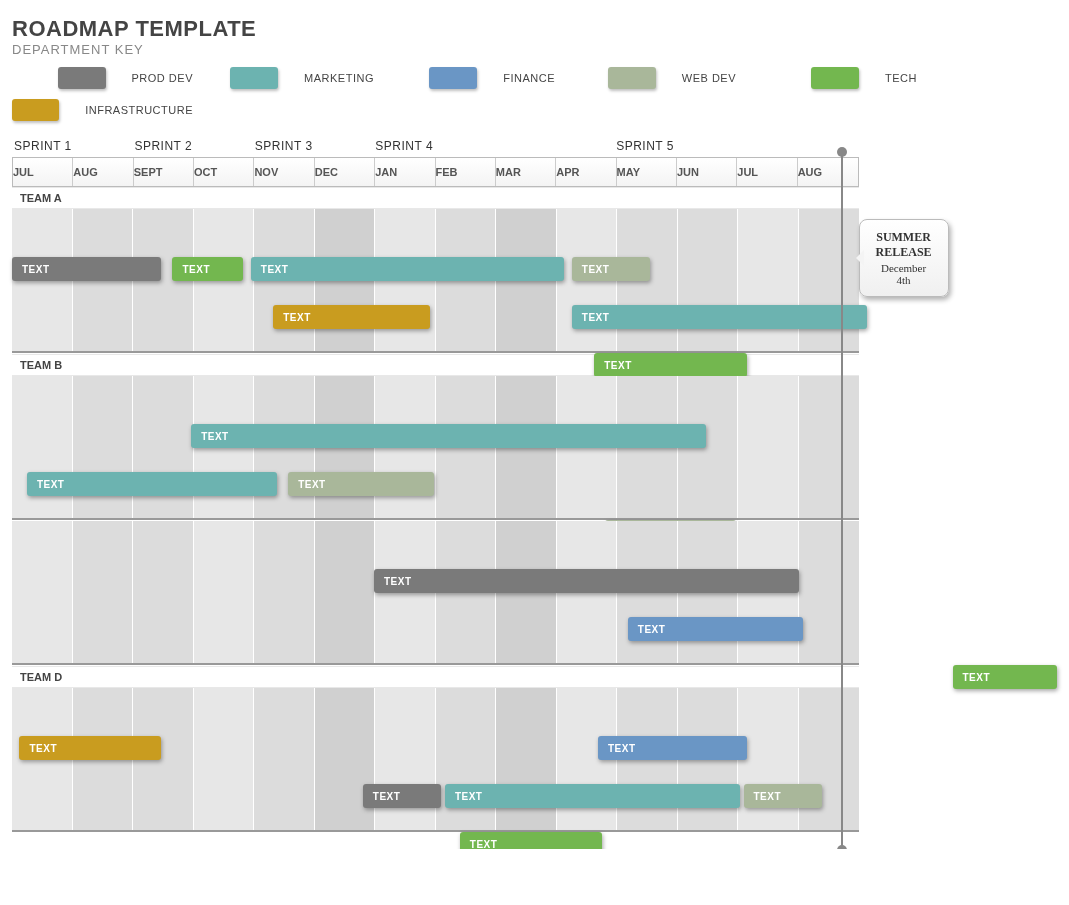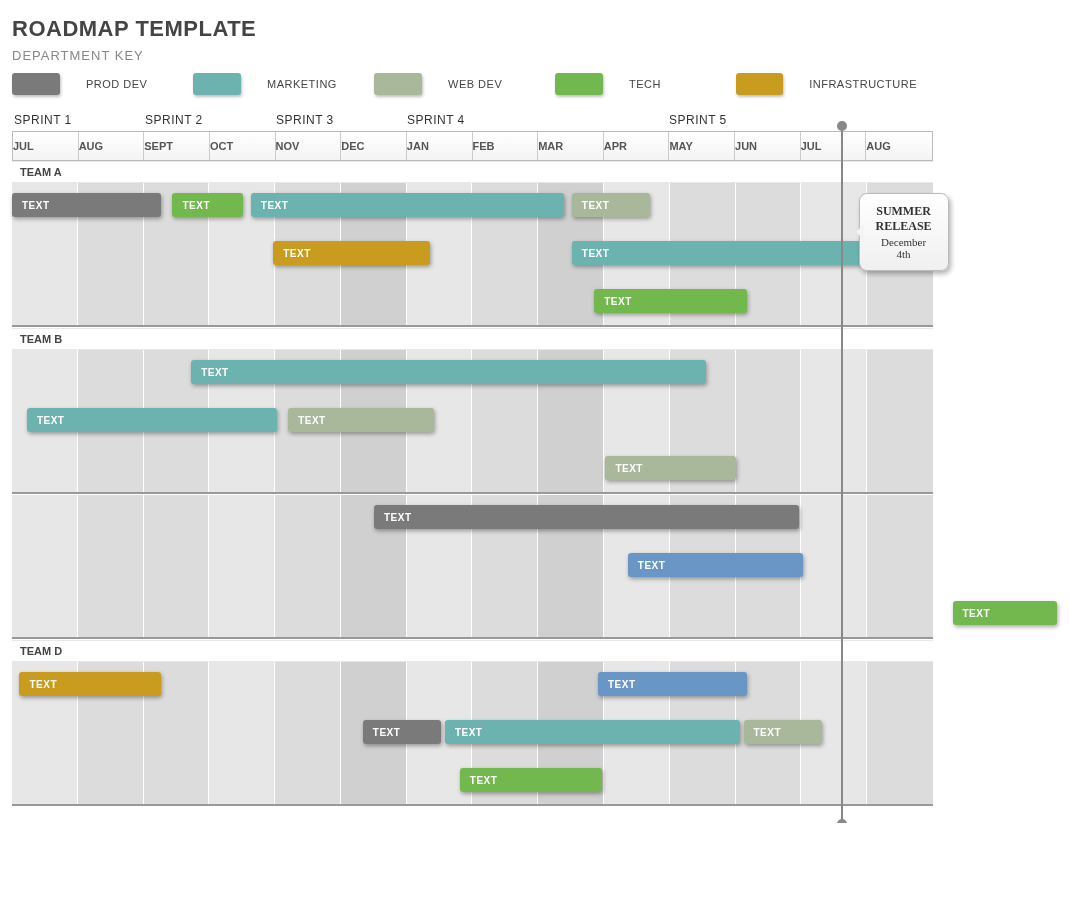--- a/index.html
+++ b/index.html
@@ -12,44 +12,44 @@
   .title {
     font-size: 22px;
     font-weight: 700;
     letter-spacing: 0.5px;
     color: #444;
   }
   .subtitle {
     font-size: 13px;
     color: #888;
     letter-spacing: 1px;
-    margin-top: 6px;
     margin-bottom: 10px;
   }
   .legend {
     display: flex;
     flex-wrap: wrap;
     gap: 10px 0;
     margin-bottom: 18px;
   }
   .legend-item {
     display: flex;
     align-items: center;
     gap: 26px;
     width: 181px;
+    justify-content: flex-end;
   }
   .swatch {
     width: 48px;
     height: 22px;
     border-radius: 3px;
     box-shadow: 1px 2px 3px rgba(0,0,0,0.25);
   }
   .legend-label { font-size: 11px; color: #444; letter-spacing: 0.5px; }
 
-  .chart-wrap { position: relative; width: 921px; }
+  .chart-wrap { position: relative; width: 847px; }
 
   .sprint-row {
     display: grid;
     grid-template-columns: repeat(14, 1fr);
     font-size: 12px;
     color: #333;
     letter-spacing: 0.5px;
     margin-bottom: 4px;
     padding: 0 2px;
   }
@@ -102,20 +102,21 @@
     height: 24px;
     border-radius: 3px;
     box-shadow: 1px 2px 4px rgba(0,0,0,0.35);
     color: #fff;
     font-size: 10px;
     font-weight: 700;
     letter-spacing: 0.5px;
     display: flex;
     align-items: center;
     padding-left: 10px;
+    margin-top: 38px;
   }
 
   .milestone-line {
     position: absolute;
     top: -6px;
     bottom: -18px;
     width: 2px;
     background: #888;
   }
   .milestone-dot {
@@ -157,20 +158,24 @@
   <div class="subtitle">DEPARTMENT KEY</div>
 
   <div class="legend" id="legend">
       <div class="legend-item">
         <div class="swatch" style="background: rgb(122, 122, 122);"></div>
         <div class="legend-label">PROD DEV</div>
       </div>
       <div class="legend-item">
         <div class="swatch" style="background: rgb(108, 179, 176);"></div>
         <div class="legend-label">MARKETING</div>
+      </div>
+      <div class="legend-item">
+        <div class="swatch" style="background: rgb(106, 150, 197);"></div>
+        <div class="legend-label">FINANCE</div>
       </div>
       <div class="legend-item">
         <div class="swatch" style="background: rgb(169, 183, 154);"></div>
         <div class="legend-label">WEB DEV</div>
       </div>
       <div class="legend-item">
         <div class="swatch" style="background: rgb(115, 183, 79);"></div>
         <div class="legend-label">TECH</div>
       </div>
       <div class="legend-item">

